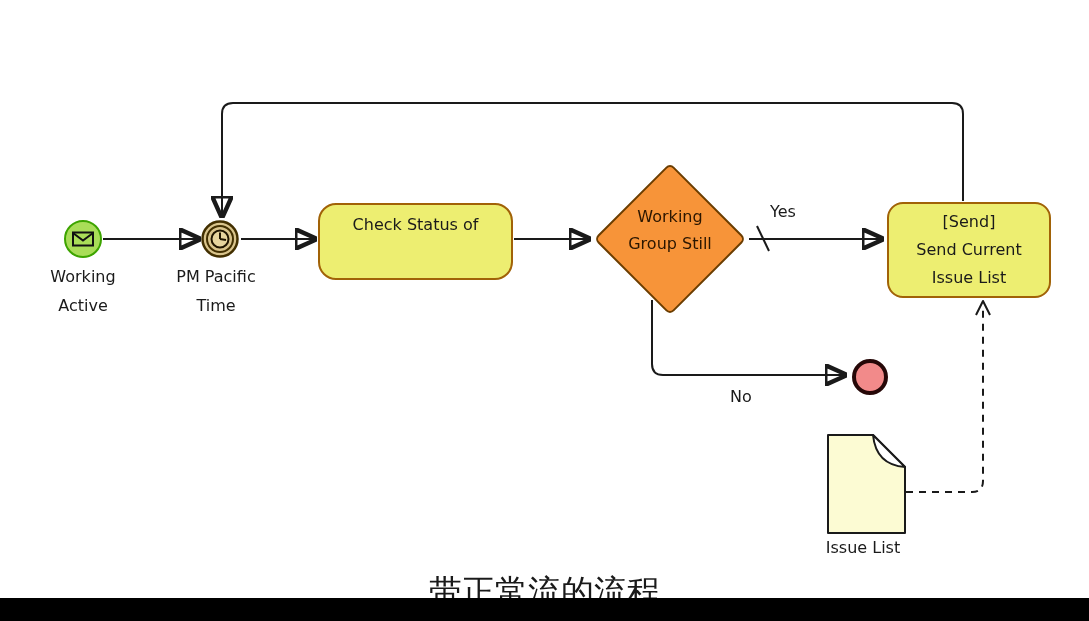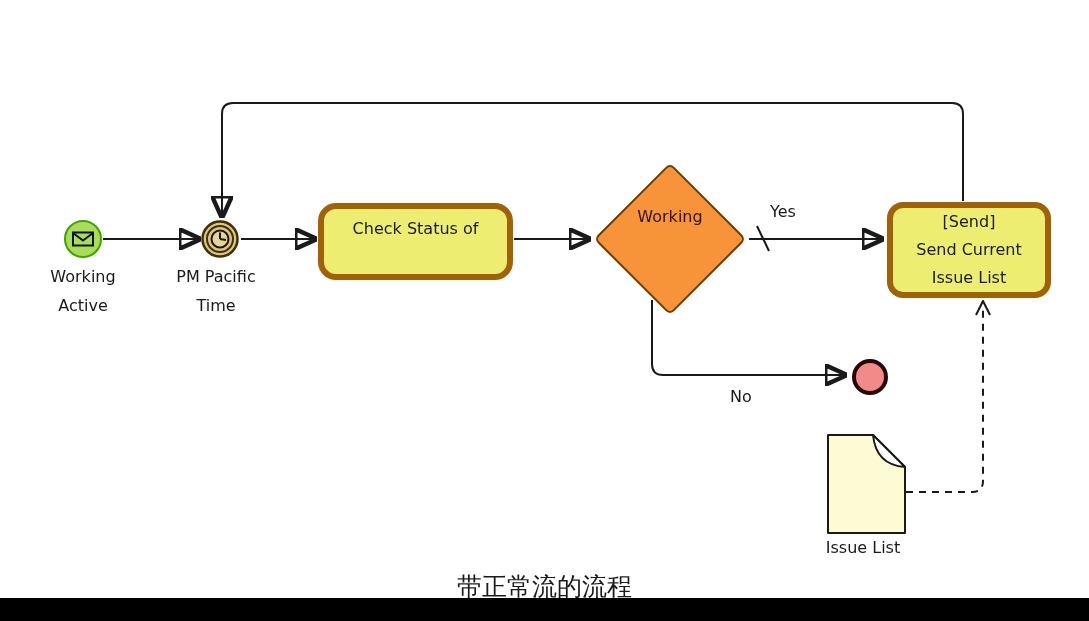--- a/index.html
+++ b/index.html
@@ -14,21 +14,21 @@
     background:#a9dd58;border:2.5px solid #3da400;box-sizing:border-box;
     display:flex;align-items:center;justify-content:center;z-index:2;
   }
   .end-event{
     left:852px;top:359px;width:36px;height:36px;border-radius:50%;
     background:#f28a8a;border:4px solid #260808;box-sizing:border-box;z-index:2;
   }
   .timer-event{left:200px;top:219px;z-index:2;}
   
   .task{
-    background:#edee71;border:6px solid #a16207;box-sizing:border-box;
+    background:#edee71;border:2px solid #a16207;box-sizing:border-box;
     display:flex;flex-direction:column;align-items:center;z-index:2;
     font-size:16px;text-align:center;
   }
   .task-check{left:318px;top:203px;width:195px;height:77px;border-radius:18px;
     justify-content:flex-start;padding-top:5px;line-height:30px;}
   .task-send{left:887px;top:202px;width:164px;height:96px;border-radius:16px;
     justify-content:center;line-height:28px;}
   
   .gateway{
     left:616px;top:185px;width:108px;height:108px;background:#f79439;
@@ -42,21 +42,21 @@
   
   .document{left:827px;top:434px;z-index:2;}
   
   .lbl{font-size:16px;text-align:center;z-index:3;}
   .lbl div{white-space:nowrap;}
   .start-label{left:31px;top:262px;width:104px;line-height:29px;}
   .timer-label{left:154px;top:262px;width:124px;line-height:29px;}
   .doc-label{left:811px;top:538px;width:104px;}
   .yes-label{left:770px;top:202px;width:50px;text-align:left;}
   .no-label{left:690px;top:387px;width:44px;text-align:left;margin-left:40px;}
-  .caption{left:0;top:570px;width:1089px;text-align:center;font-size:25px;z-index:3;}
+  .caption{left:0;top:570px;width:1089px;text-align:center;font-size:33px;z-index:3;}
   .bottom-bar{left:0;top:598px;width:1089px;height:23px;background:#000000;z-index:6;}
   
   .connectors{left:0;top:0;width:1089px;height:621px;z-index:5;pointer-events:none;}
   .connectors path{stroke:#1a1a1a;stroke-width:2;fill:none;stroke-linejoin:round;}
   .connectors path.assoc{stroke-dasharray:7 6;}
 </style>
 </head>
 <body>
 
 <div class="canvas">
@@ -102,20 +102,21 @@
     <div>Time</div>
   </div>
 
   <div class="abs task task-check">
     <div>Check Status of</div>
   </div>
 
   <div class="abs gateway"></div>
   <div class="abs gateway-label">
     <div>Working</div>
+    <div>Group Still</div>
   </div>
 
   <div class="abs lbl yes-label">Yes</div>
   <div class="abs lbl no-label">No</div>
 
   <div class="abs task task-send">
     <div>[Send]</div>
     <div>Send Current</div>
     <div>Issue List</div>
   </div>

